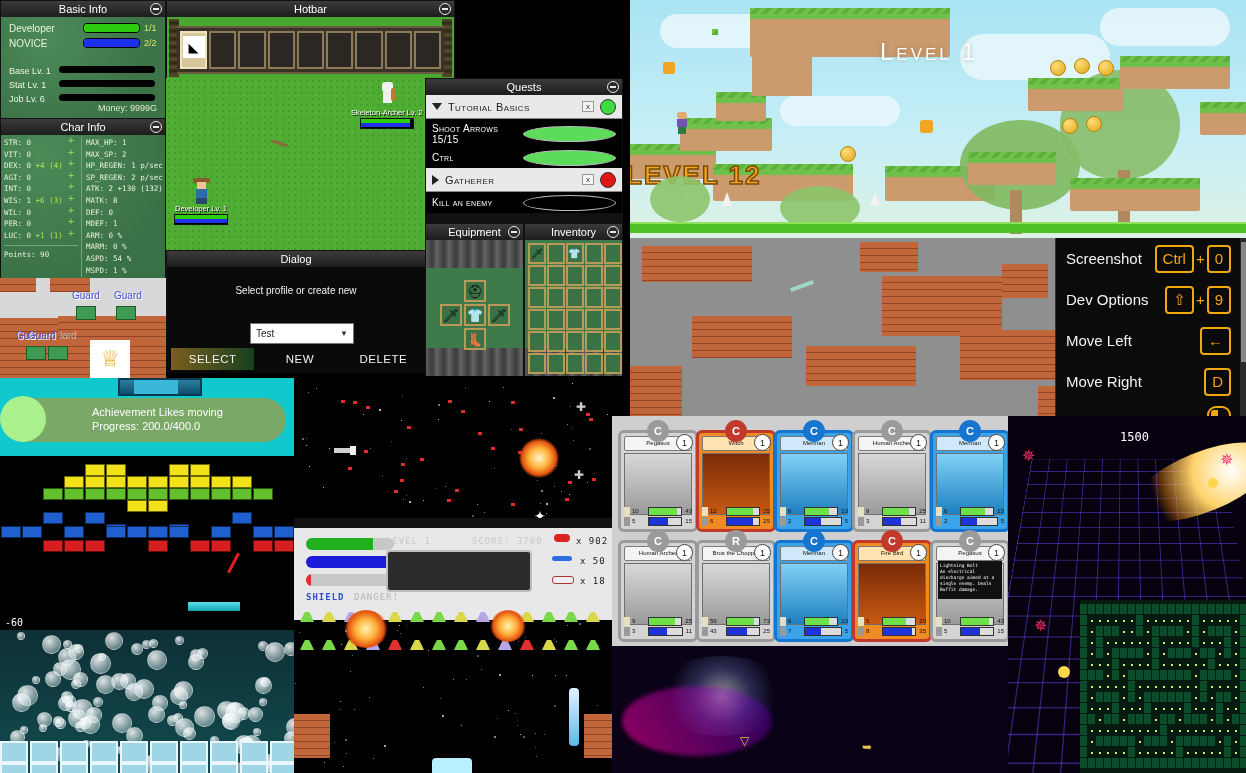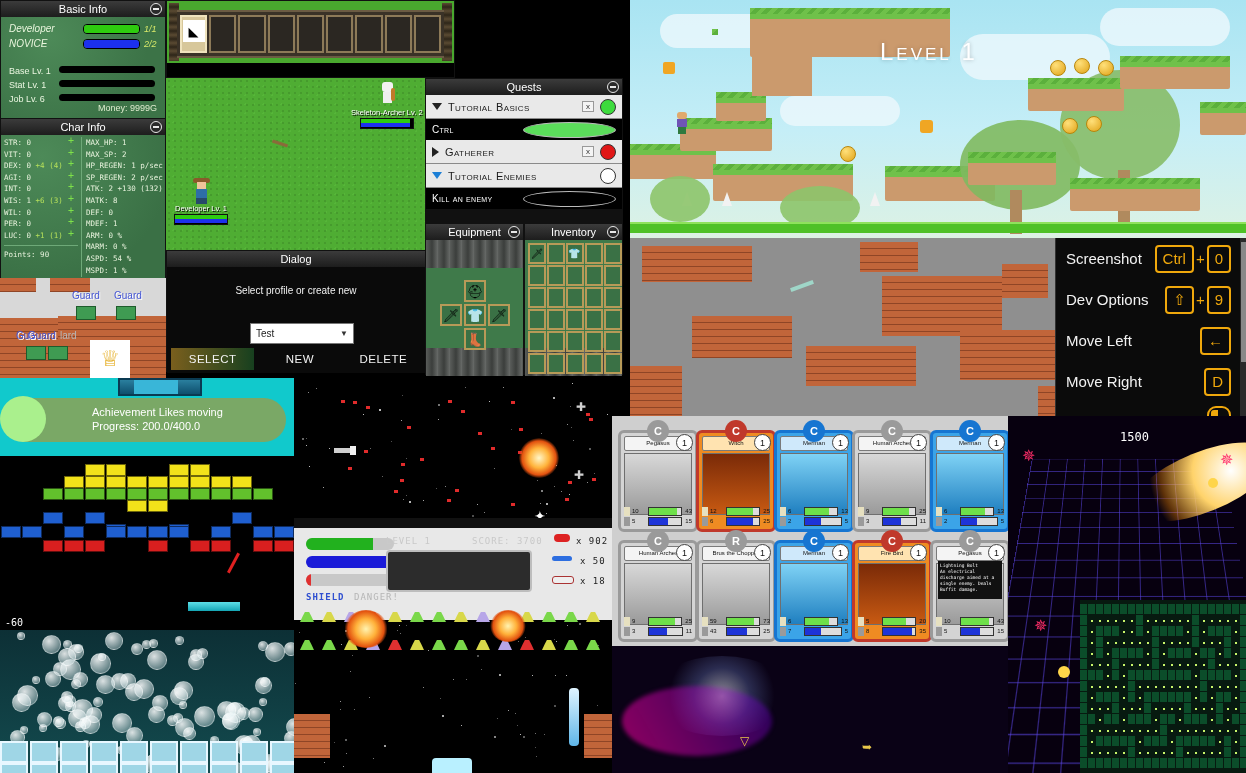--- a/index.html
+++ b/index.html
@@ -13,21 +13,21 @@
      background:linear-gradient(#3b3b3b,#1d1d1d);font-family:"Liberation Sans",sans-serif;position:relative;}
   .panel-min{position:absolute;right:3px;top:2px;width:12px;height:12px;border-radius:50%;
      border:1.5px solid #e8e8e8;box-sizing:border-box;background:#2a2a2a;}
   .panel-min:after{content:"";position:absolute;left:2px;top:4px;width:6px;height:1.5px;background:#e8e8e8;}
   .panel-body{background:#3f7a4a;}
 
   
   #basic-info{left:0;top:0;width:166px;height:118px;}
   #basic-info .panel-body{height:102px;background:
      radial-gradient(circle at 30% 20%, #4d8a58 0%, #3c7347 70%);position:relative;}
-  .bi-row{position:absolute;display:flex;align-items:center;font-style:italic;}
+  .bi-row{position:absolute;display:flex;}
   .bi-name{color:#e9f5dd;font-size:10px;width:74px;}
   .bi-bar{width:55px;height:8px;border:1px solid #000;border-radius:4px;background:#111;overflow:hidden;}
   .bi-bar i{display:block;height:100%;}
   .bi-val{color:#d8e96a;font-size:9px;margin-left:4px;}
   .bi-lvl{position:absolute;color:#eaf6e0;font-size:9px;}
   .bi-lvlbar{position:absolute;width:96px;height:7px;background:#000;border-radius:4px;}
   .bi-money{position:absolute;right:8px;bottom:6px;color:#dfeccf;font-size:9px;}
 
   
   #char-info{left:0;top:118px;width:166px;height:160px;}
@@ -292,20 +292,24 @@
           <div class="stat-line">ARM: 0 %</div>
           <div class="stat-line">MARM: 0 %</div>
           <div class="stat-line">ASPD: 54 %</div>
           <div class="stat-line">MSPD: 1 %</div>
           <div class="stat-line">CRIT_CHANCE: 0 %</div>
         </div>
     </div>
   </div>
 
   <div class="panel" id="hotbar">
+    <div class="panel-title">
+      <span>Hotbar</span>
+      <span class="panel-min"></span>
+    </div>
     <div class="panel-body">
       <div class="hb-pillar" style="left:2px;"></div>
       <div class="hb-pillar" style="right:2px;"></div>
       <div class="hb-strip" id="hb-strip">
           <div class="hb-slot sel">
             <div style="width:22px;height:22px;margin:3px auto;background:#fff;display:flex;align-items:center;justify-content:center;font-size:13px;">◣</div>
           </div>
           <div class="hb-slot"></div>
           <div class="hb-slot"></div>
           <div class="hb-slot"></div>
@@ -353,34 +357,33 @@
       <span>Quests</span>
       <span class="panel-min"></span>
     </div>
     <div class="panel-body" id="quest-body">
         <div class="q-head">
           <span class="tri tri-down"></span>
           <span class="q-title">Tutorial Basics</span>
           <span class="q-x">x</span>
           <span class="q-dot" style="background:#3ddb3d"></span>
         </div>
+        <div class="q-task" style="padding-top: 4px;">
+          <span>Shoot Arrows  15/15</span>
+          <span class="q-dot" style="background:#5bdc5b;border-color:#bbb"></span>
+        </div>
         <div class="q-task">
           <span>Ctrl</span>
           <span class="q-dot" style="background:#5bdc5b;border-color:#bbb"></span>
         </div>
         <div class="q-head">
           <span class="tri tri-right"></span>
           <span class="q-title">Gatherer</span>
           <span class="q-x">x</span>
           <span class="q-dot" style="background:#e01616"></span>
-        </div>
-        <div class="q-head">
-          <span class="tri tri-blue"></span>
-          <span class="q-title">Tutorial Enemies</span>
-          <span class="q-dot" style="background:#fff"></span>
         </div>
         <div class="q-task">
           <span>Kill an enemy</span>
           <span class="q-dot" style="background:transparent;border-color:#bbb"></span>
         </div>
       </div>
   </div>
 
   <div class="panel" id="dialog">
     <div class="panel-title">
@@ -486,20 +489,21 @@
 
     <div class="abs" style="left:33px;top:62px;width:12px;height:12px;background:#f0a623;border-radius:2px;"></div>
     <div class="abs" style="left:290px;top:120px;width:13px;height:13px;background:#f0a623;border-radius:3px;"></div>
 
     <div class="abs" style="left:45px;top:112px;width:14px;height:22px;">
       <div class="abs" style="left:2px;top:0;width:10px;height:7px;background:#e0a96d;border-radius:3px;"></div>
       <div class="abs" style="left:2px;top:7px;width:10px;height:8px;background:#6f54b5;"></div>
       <div class="abs" style="left:3px;top:15px;width:8px;height:7px;background:#2f7a3f;"></div>
     </div>
 
+    <div class="lvl12" style="left:-4px;top:160px;">LEVEL 12</div>
     <div class="lvl1" style="left:250px;top:38px;">Level 1</div>
 
     <div class="spike" style="left:52px;top:192px;"></div>
     <div class="spike" style="left:92px;top:192px;"></div>
     <div class="spike" style="left:240px;top:192px;"></div>
 
     <div class="tree" style="left:20px;top:176px;width:60px;height:46px;"></div>
     <div class="tree" style="left:150px;top:186px;width:80px;height:44px;"></div>
     <div class="tree" style="left:330px;top:120px;width:120px;height:90px;background:#7fb95f;"></div>
     <div class="tree" style="left:430px;top:70px;width:120px;height:110px;background:#87bd68;"></div>

